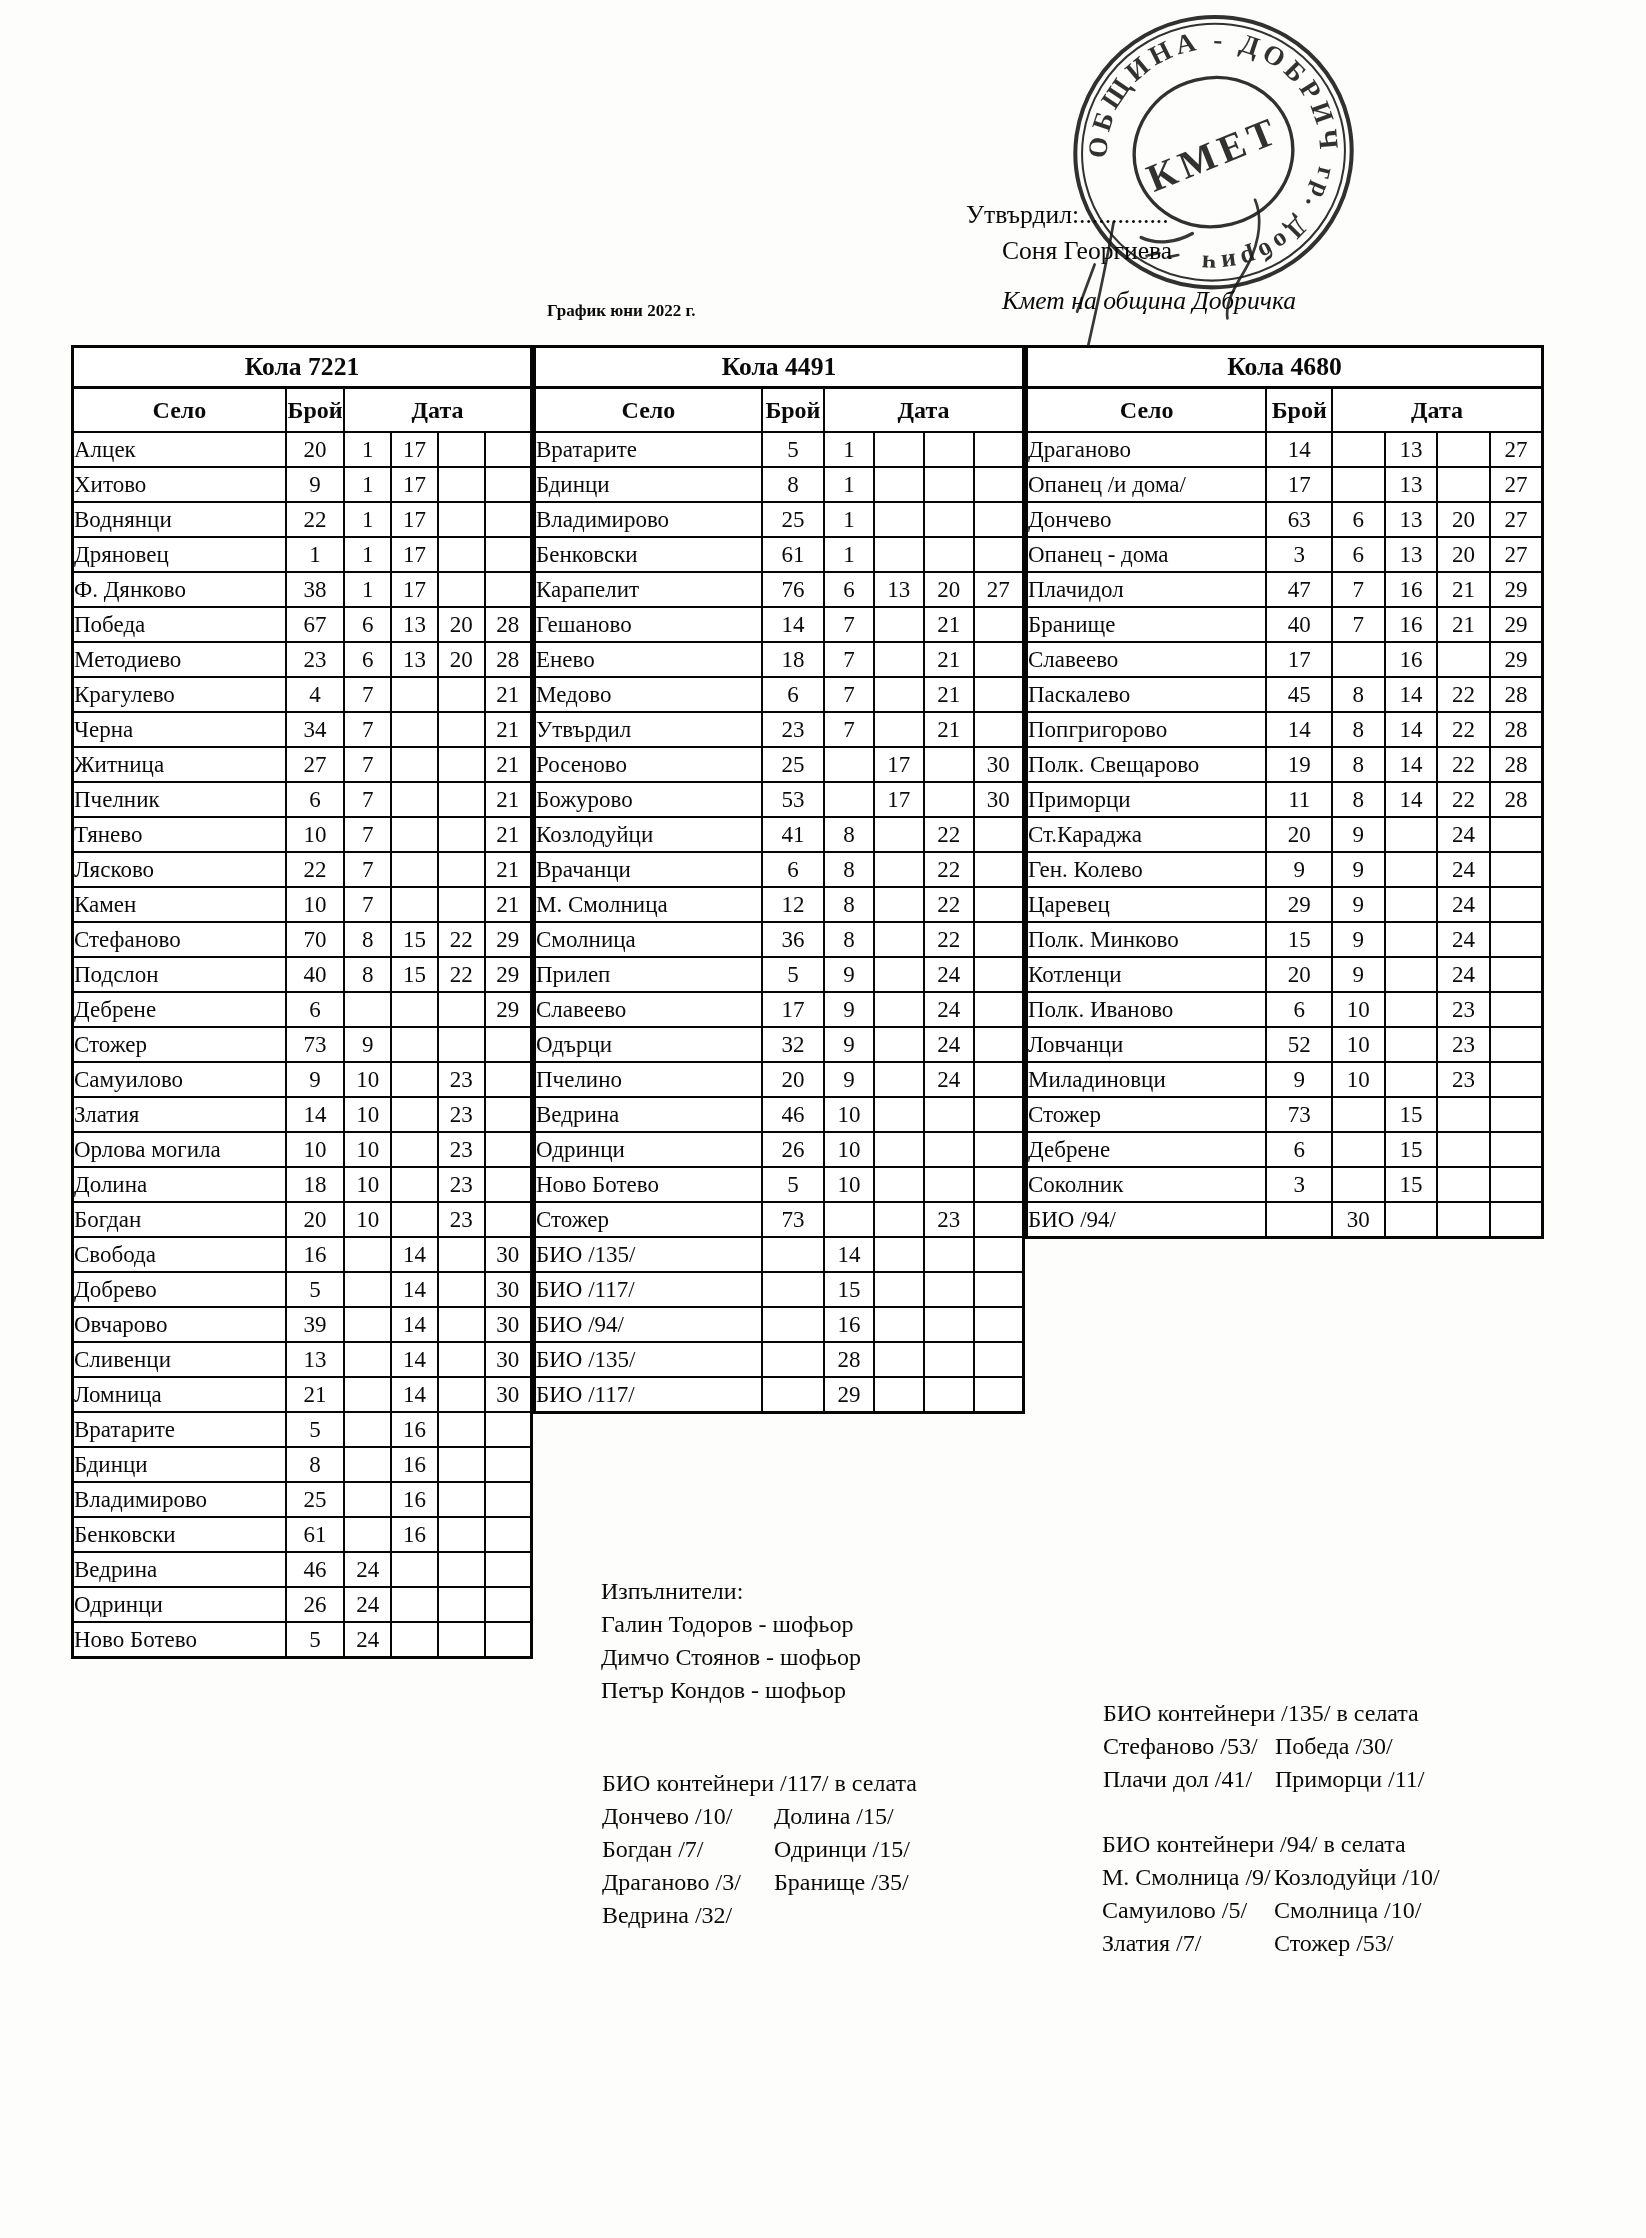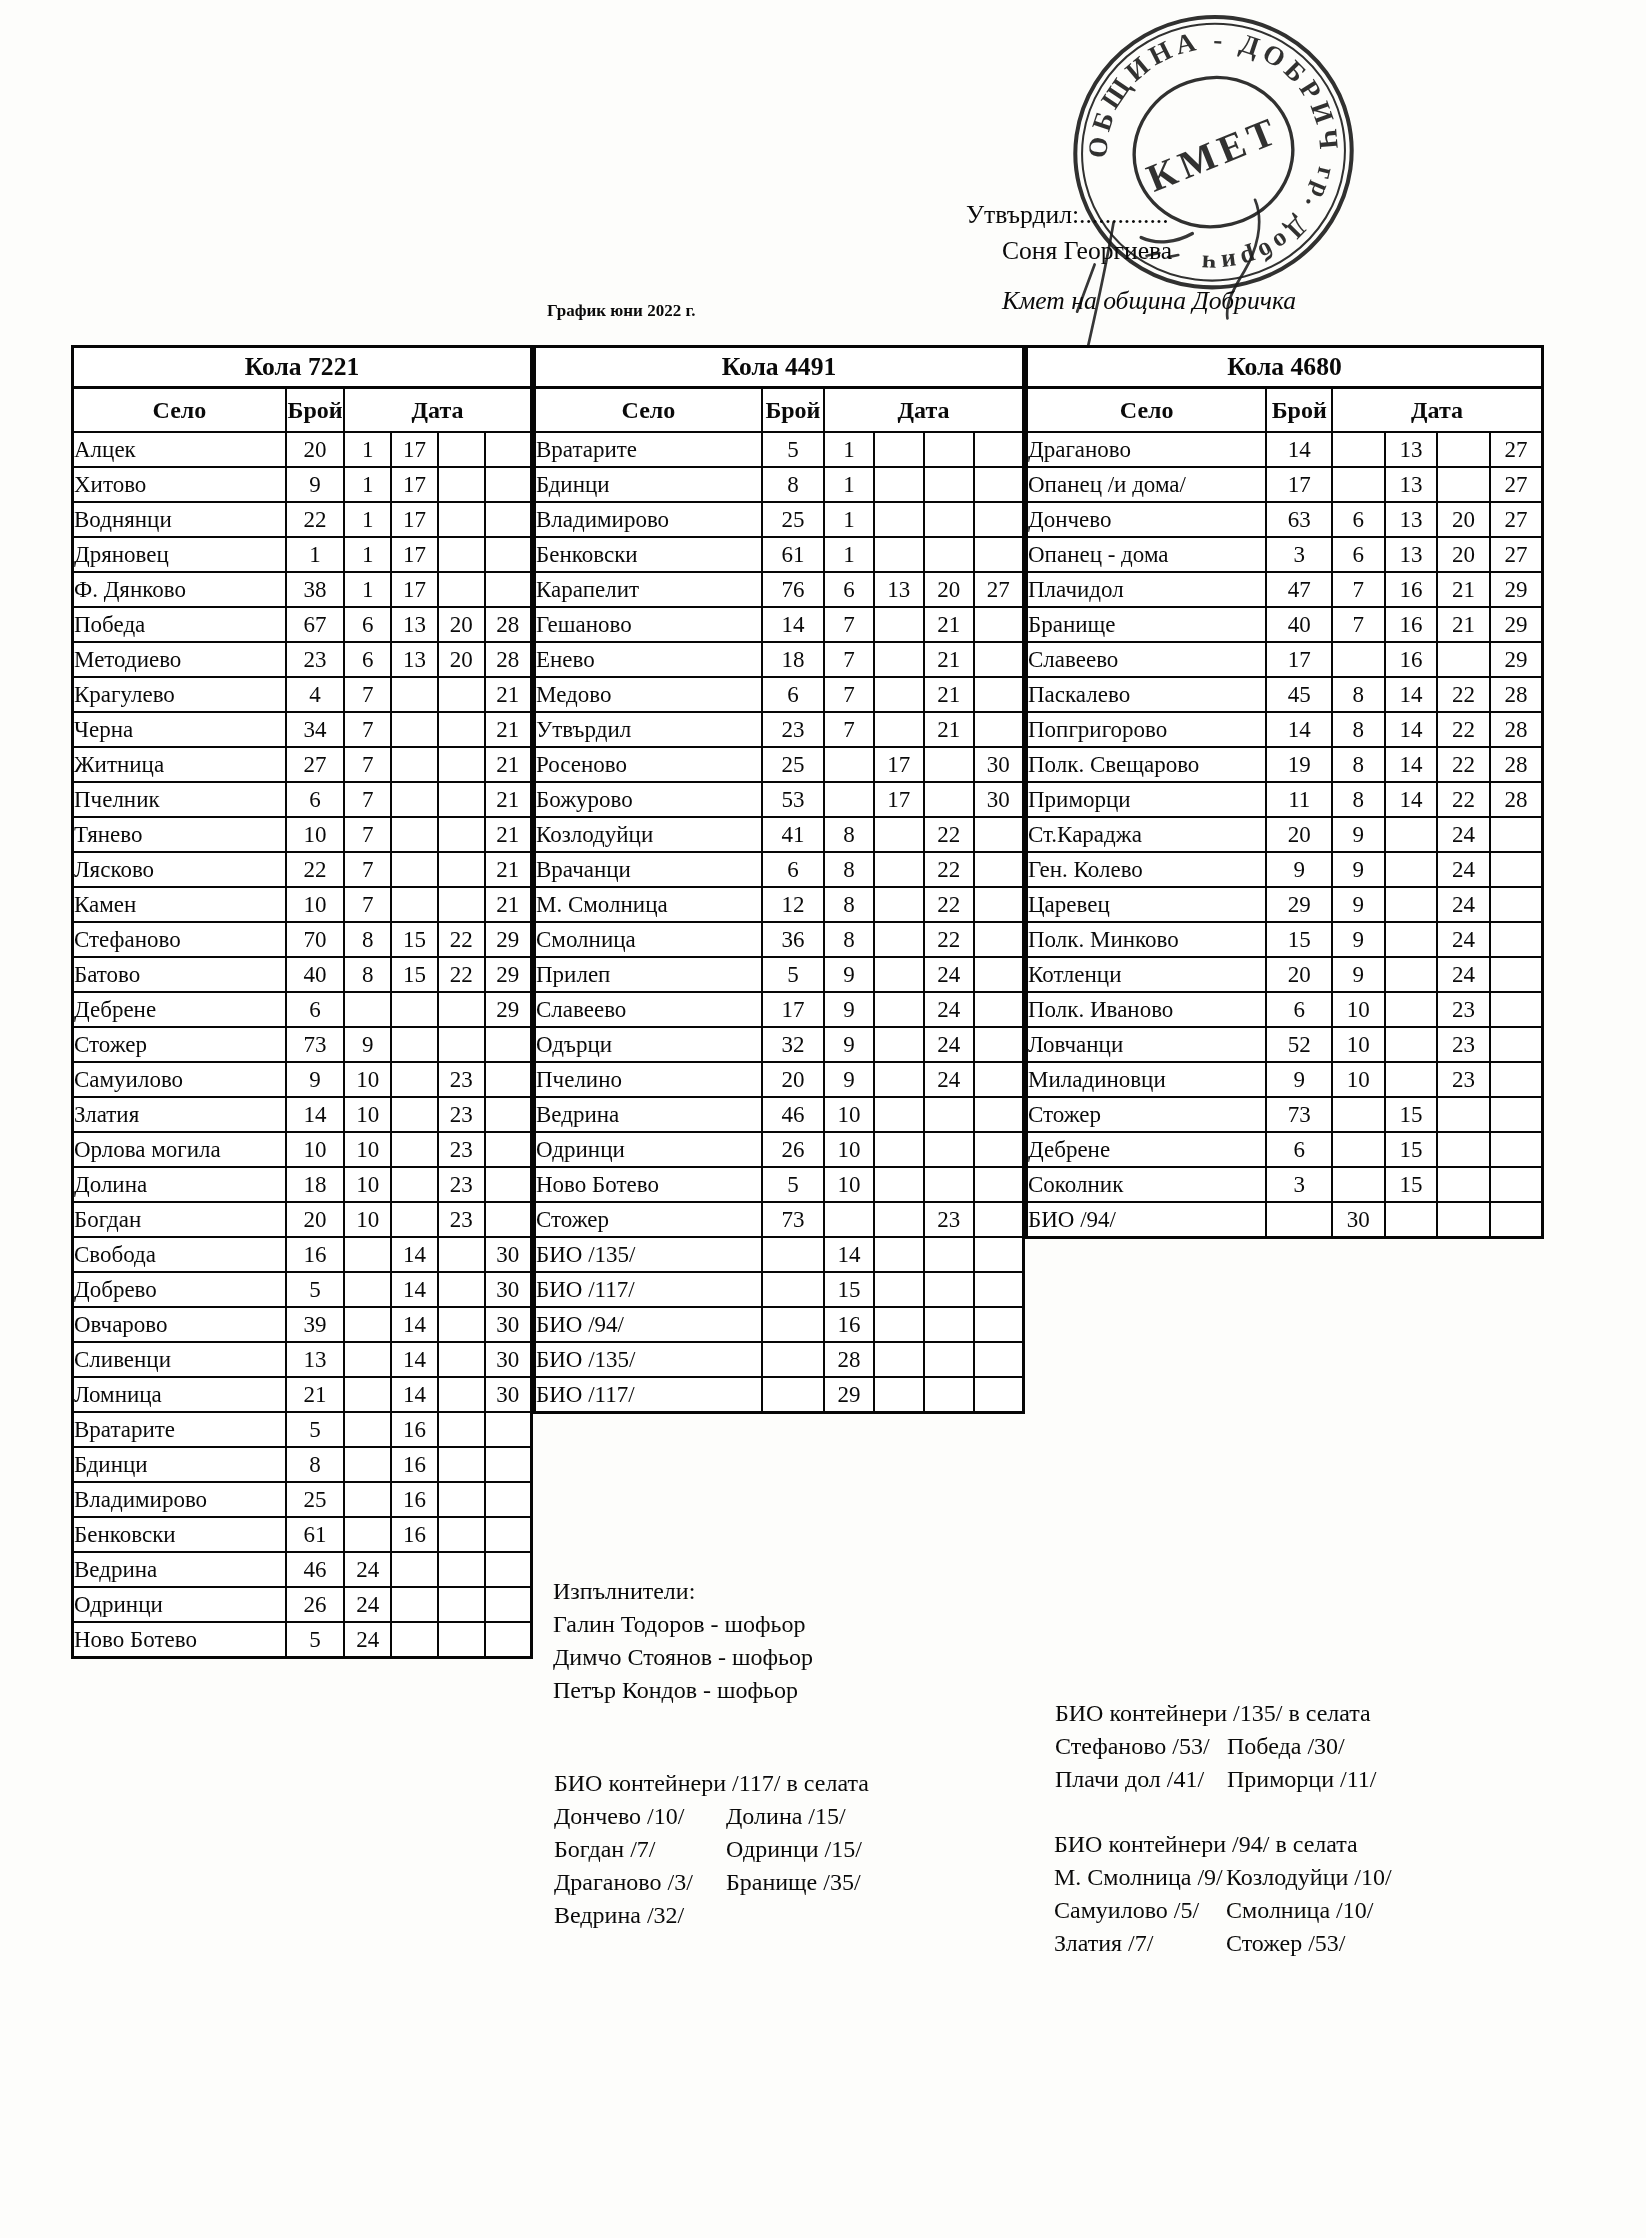--- a/index.html
+++ b/index.html
@@ -13,21 +13,21 @@
   .approver-title{font-style:italic;}
   
   table.sched{position:absolute;border-collapse:collapse;table-layout:fixed;background:#fff;border:3.4px solid #060606;}
   table.sched th, table.sched td{border:2px solid #060606;padding:0;overflow:hidden;}
   table.sched th.kola{height:38px;font-size:25.6px;font-weight:700;border-bottom-width:3.4px;}
   table.sched th.colh{height:42px;font-size:24px;font-weight:700;}
   table.sched td{height:33px;font-size:23px;}
   td.vil{text-align:left;padding-left:6px;white-space:nowrap;}
   td.num{text-align:center;}
   
-  .txtblock{font-size:24px;line-height:33px;white-space:nowrap;}
+  .txtblock{font-size:24px;line-height:33px;white-space:nowrap;margin-left:48px;}
   .bio .line{display:flex;}
   .bio .l{display:inline-block;width:172px;}
   
   .ink{opacity:.88;}
   svg text{font-family:"Liberation Serif","DejaVu Serif",serif;}
 </style>
 </head>
 <body>
 
 <div class="page">
@@ -203,21 +203,21 @@
         </tr>
         <tr>
           <td class="vil">Стефаново</td>
           <td class="num">70</td>
           <td class="num">8</td>
           <td class="num">15</td>
           <td class="num">22</td>
           <td class="num">29</td>
         </tr>
         <tr>
-          <td class="vil">Батово</td>
+          <td class="vil">Подслон</td>
           <td class="num">40</td>
           <td class="num">8</td>
           <td class="num">15</td>
           <td class="num">22</td>
           <td class="num">29</td>
         </tr>
         <tr>
           <td class="vil">Дебрене</td>
           <td class="num">6</td>
           <td class="num"></td>

